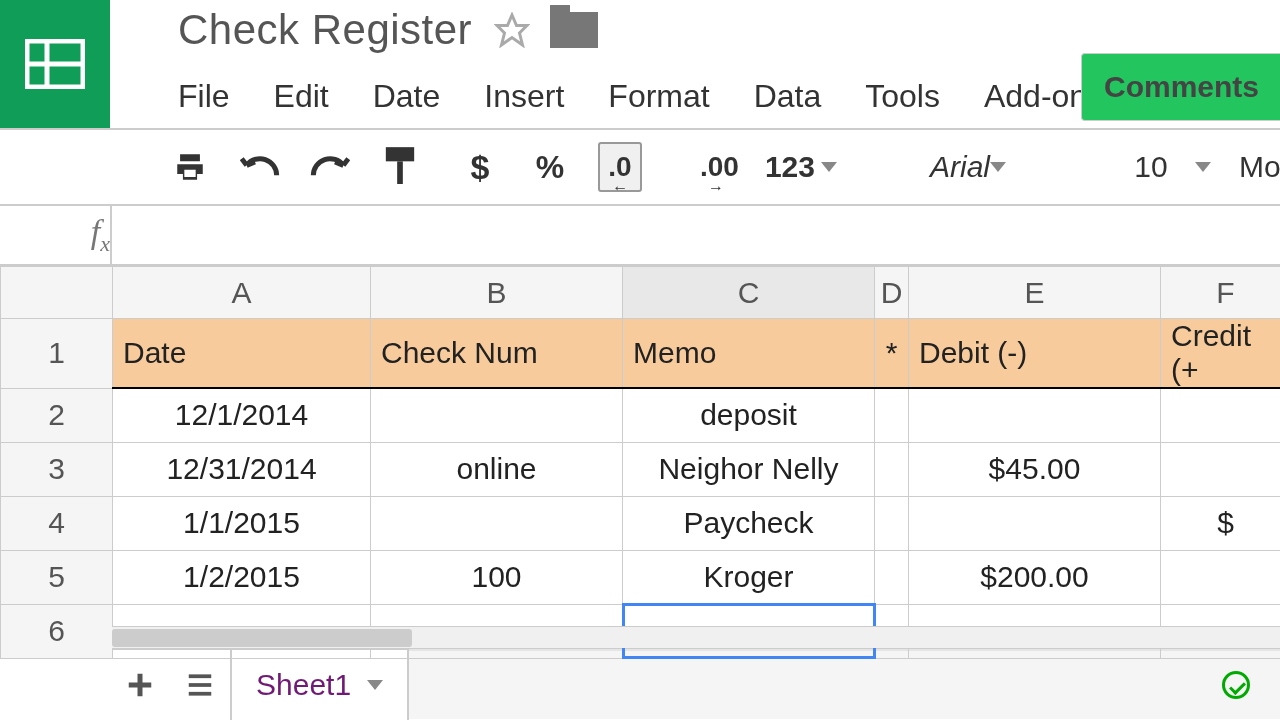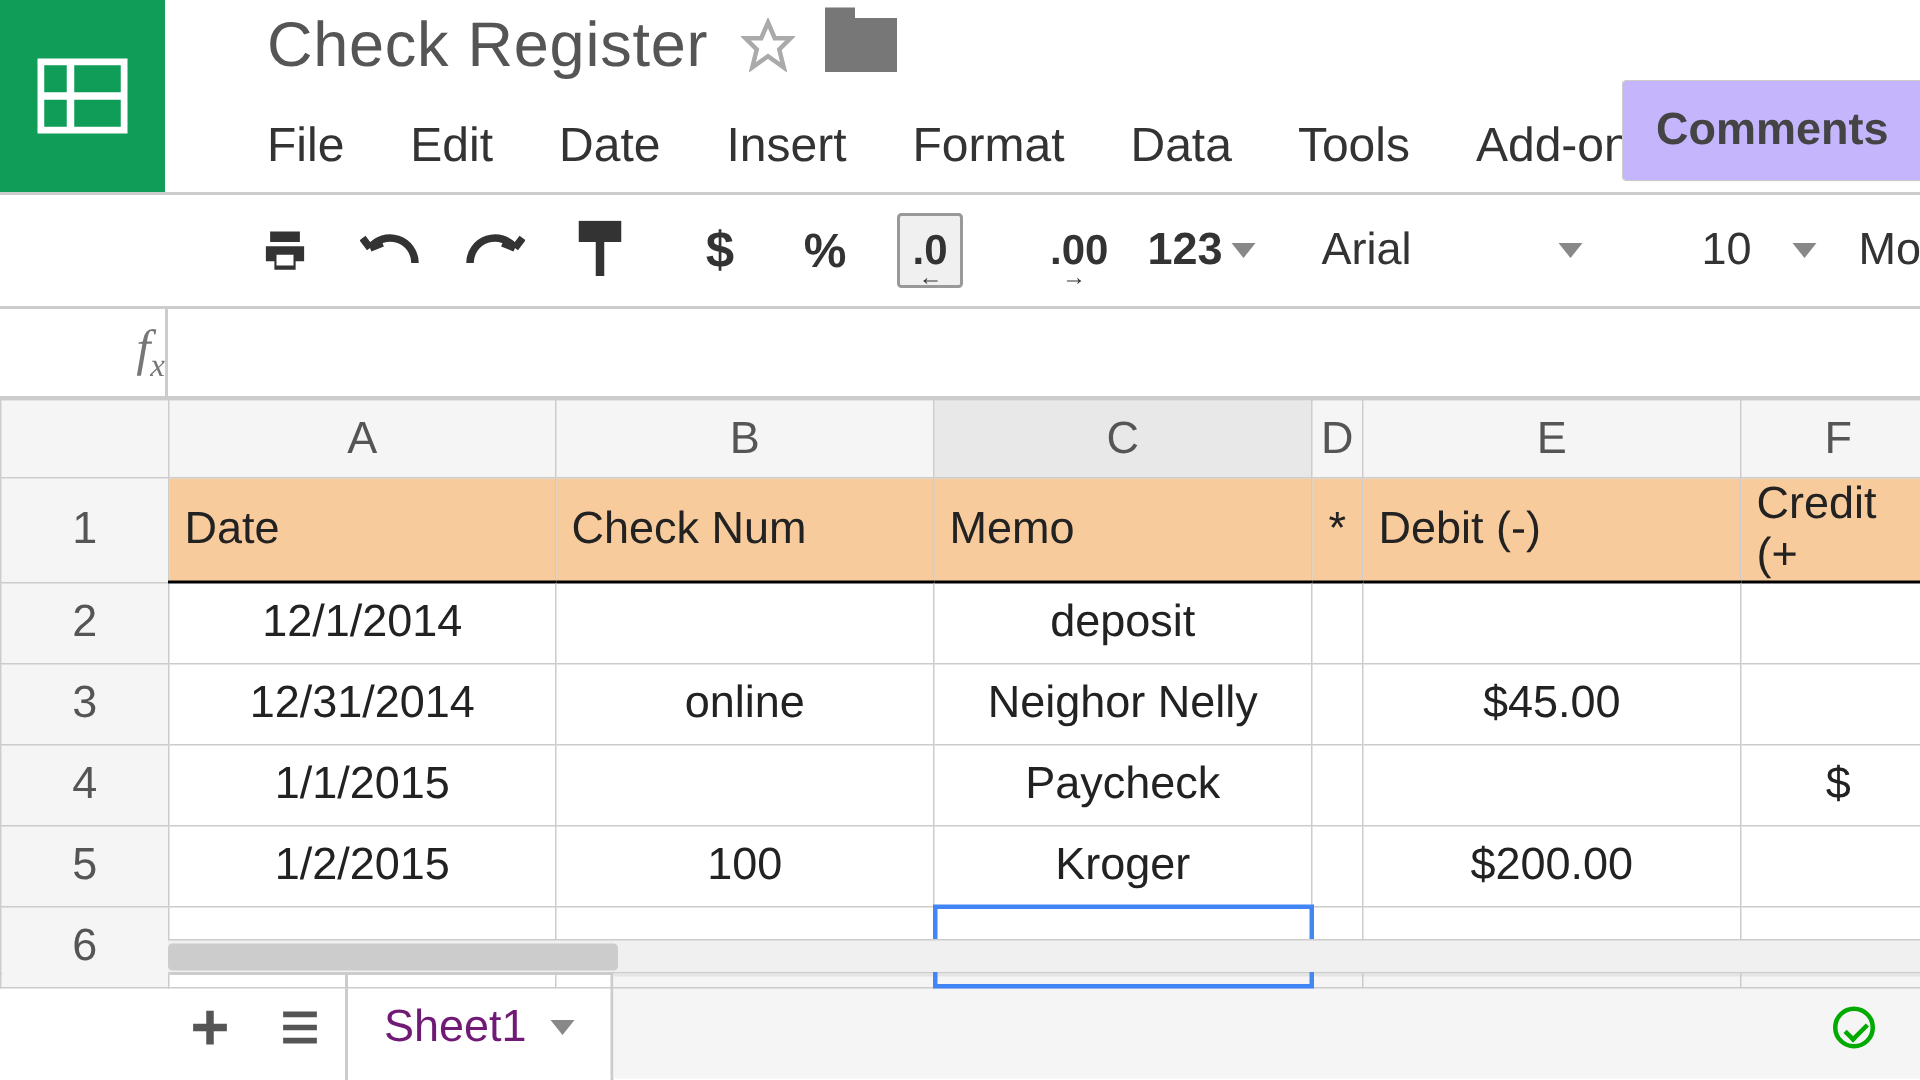--- a/index.html
+++ b/index.html
@@ -10,29 +10,29 @@
   .logo-box { width:110px; background:#0f9d58; display:flex; align-items:center; justify-content:center; }
   .logo-box svg { width:60px; height:50px; }
   .title-rest { flex:1; display:flex; flex-direction:column; padding-left:48px;margin-left:20px; }
   .doc-row { display:flex; align-items:center; height:56px; margin-top:2px; }
   .doc-title { font-size:42px; color:#555; letter-spacing:0.5px; }
   .star { margin-left:22px; color:#bbb; display:flex; align-items:center;}
   .folder { margin-left:20px; width:48px; height:36px; background:#777; position:relative; }
   .folder::before { content:""; position:absolute; top:-7px; left:0; width:20px; height:7px; background:#777; }
   .menu-row { display:flex; align-items:center; height:60px; font-size:32px; color:#333; gap:44px; margin-top:8px;}
   .menu-row .menu-item { cursor:default; }
-  .comments-btn { position:absolute; right:-1px; top:53px; border:1px solid #ccc; border-right:none; border-radius:4px 0 0 4px; height:68px; padding:0 22px; display:flex; align-items:center; font-size:30px; font-weight:bold; color:#444; background:#c4b5fd; }
+  .comments-btn { position:absolute; right:-1px; top:53px; border:1px solid #ccc; border-right:none; border-radius:4px 0 0 4px; height:68px; padding:0 22px; display:flex; align-items:center; font-size:30px; font-weight:bold; color:#444; background:#22c55e; }
   
   
   .toolbar { height:78px; border-top:2px solid #ccc; border-bottom:2px solid #ccc; display:flex; align-items:center; padding-left:150px; font-size:30px; color:#333; }
   .tool-group { display:flex; align-items:center; gap:26px; padding:0 18px; height:100%; }
   .sep { width:2px; height:100%; background:#ccc; }
   .tool-btn { display:flex; align-items:center; justify-content:center; height:50px; min-width:44px; border-radius:3px; }
   .tool-btn.active { border:2px solid #999; background:#f0f0f0; padding:0 6px;}
-  .font-select { width:190px; display:flex; align-items:center; justify-content:space-between; padding:0 8px; }
+  .font-select { width:190px; display:flex; align-items:center; justify-content:center; padding:0 8px;font-style:italic; }
   .size-select { width:120px; display:flex; align-items:center; justify-content:space-between; padding:0 8px;}
   .triangle-down { width:0;height:0;border-left:8px solid transparent;border-right:8px solid transparent;border-top:10px solid #888; }
   .more-label { font-weight:normal; font-size:30px; padding-left:2px;}
   
   
   .formula-bar { height:60px; border-bottom:2px solid #ccc; display:flex; align-items:center; }
   .fx { width:110px; text-align:right; font-style:italic; font-size:34px; color:#777; font-family:"Times New Roman",serif;}
   .fx sub{font-size:22px;}
   .formula-input { flex:1; height:58px; border:none; border-left:2px solid #ccc; font-size:28px; padding-left:14px; outline:none; }
   

